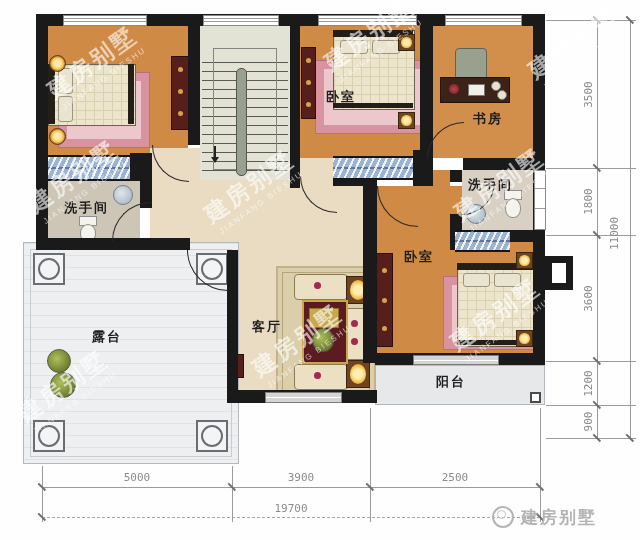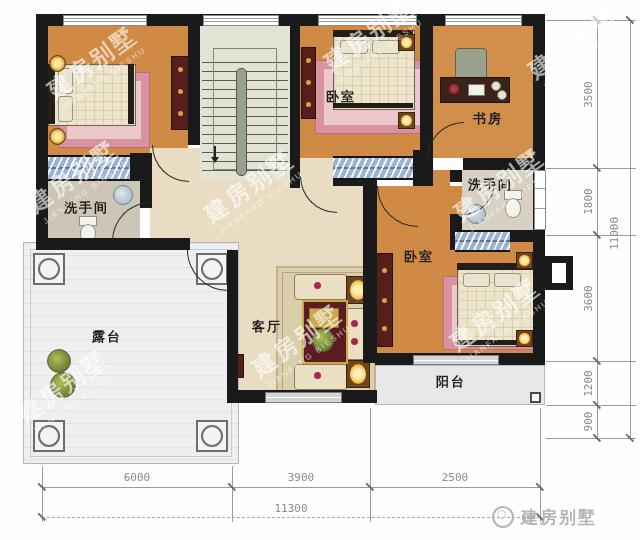--- a/index.html
+++ b/index.html
@@ -248,27 +248,27 @@
 
   <div class="abs dline" style="left:42px;top:466px;width:1px;height:56px;"></div>
   <div class="abs dline" style="left:232px;top:466px;width:1px;height:56px;"></div>
   <div class="abs dline" style="left:370px;top:408px;width:1px;height:114px;"></div>
   <div class="abs dline" style="left:540px;top:408px;width:1px;height:114px;"></div>
   <div class="abs dline" style="left:42px;top:487px;width:498px;height:1px;"></div>
   <div class="abs tick" style="left:37px;top:486px;"></div>
   <div class="abs tick" style="left:227px;top:486px;"></div>
   <div class="abs tick" style="left:365px;top:486px;"></div>
   <div class="abs tick" style="left:535px;top:486px;"></div>
-  <div class="abs dtxt" style="left:107px;top:471px;width:60px;">6000</div>
+  <div class="abs dtxt" style="left:107px;top:471px;width:60px;">5000</div>
   <div class="abs dtxt" style="left:271px;top:471px;width:60px;">3900</div>
   <div class="abs dtxt" style="left:425px;top:471px;width:60px;">2500</div>
   <div class="abs dlineD" style="left:42px;top:517px;width:498px;height:0;"></div>
   <div class="abs tick" style="left:37px;top:516px;"></div>
   <div class="abs tick" style="left:535px;top:516px;"></div>
-  <div class="abs dtxt" style="left:251px;top:502px;width:80px;">11300</div>
+  <div class="abs dtxt" style="left:251px;top:502px;width:80px;">19700</div>
 
   <div class="abs dline" style="left:546px;top:20px;width:90px;height:1px;"></div>
   <div class="abs dline" style="left:546px;top:168px;width:90px;height:1px;"></div>
   <div class="abs dline" style="left:546px;top:235px;width:90px;height:1px;"></div>
   <div class="abs dline" style="left:546px;top:361px;width:90px;height:1px;"></div>
   <div class="abs dline" style="left:546px;top:405px;width:90px;height:1px;"></div>
   <div class="abs dline" style="left:546px;top:438px;width:90px;height:1px;"></div>
   <div class="abs dline" style="left:597px;top:20px;width:1px;height:418px;"></div>
   <div class="abs tick" style="left:592px;top:19px;"></div>
   <div class="abs tick" style="left:592px;top:167px;"></div>

